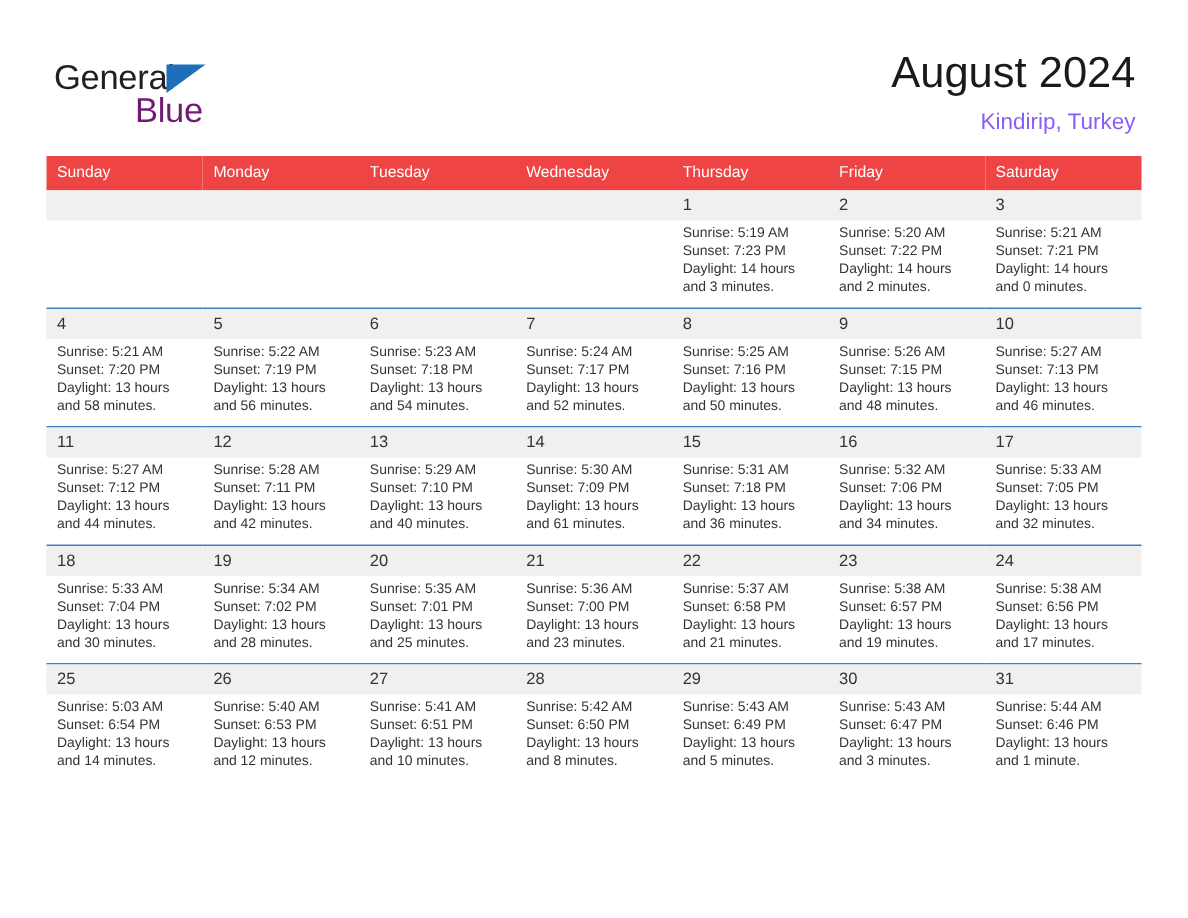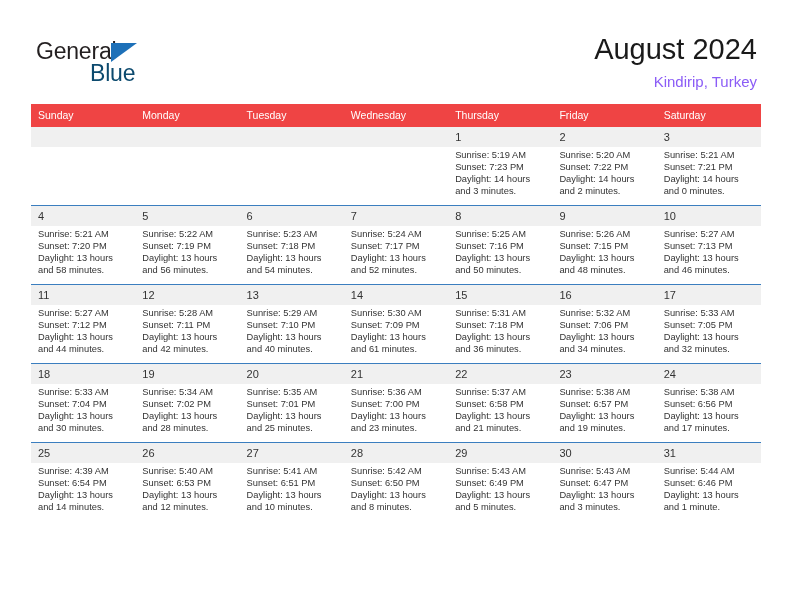--- a/index.html
+++ b/index.html
@@ -54,21 +54,21 @@
     height: 0;
     border-left: 26px solid #1d70b8;
     border-bottom: 19px solid transparent;
   }
   .logo-blue {
     position: absolute;
     left: 54px;
     top: 22px;
     font-size: 23px;
     letter-spacing: -0.2px;
-    color: #0c4a6e;
+    color: #701a75;
     line-height: 26px;
   }
   .title-block {
     position: absolute;
     right: 35px;
     top: 32px;
     text-align: right;
   }
   .cal-title {
     font-size: 29px;
@@ -468,21 +468,21 @@
                 <div>and 17 minutes.</div>
               </div>
             </div>
           </td>
         </tr>
         <tr class="week">
           <td>
             <div class="cell-inner">
               <span class="daynum">25</span>
               <div class="cell-body">
-                <div>Sunrise: 4:39 AM</div>
+                <div>Sunrise: 5:03 AM</div>
                 <div>Sunset: 6:54 PM</div>
                 <div>Daylight: 13 hours</div>
                 <div>and 14 minutes.</div>
               </div>
             </div>
           </td>
           <td>
             <div class="cell-inner">
               <span class="daynum">26</span>
               <div class="cell-body">

